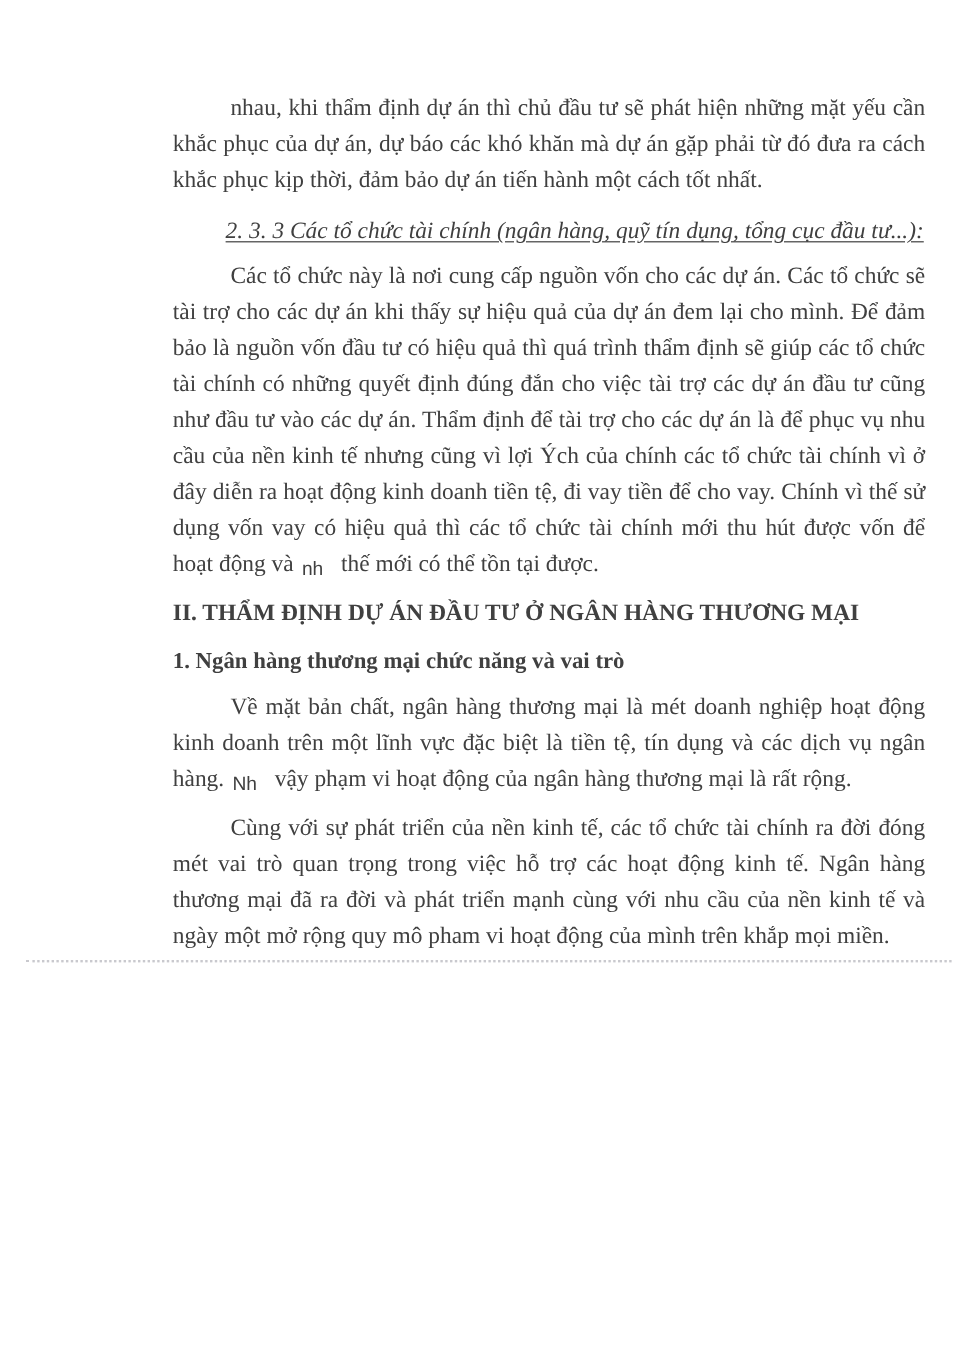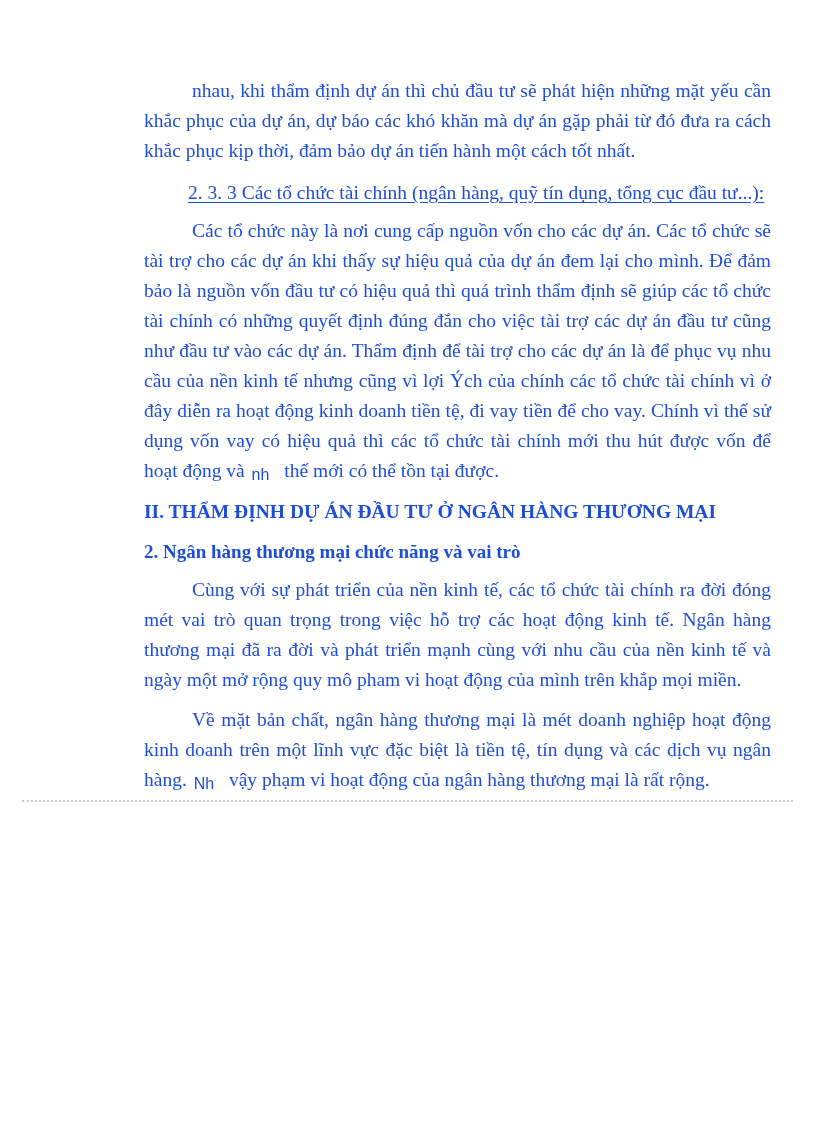--- a/index.html
+++ b/index.html
@@ -7,38 +7,39 @@
     padding: 0;
     background: #ffffff;
   }
   .page {
     position: relative;
     width: 816px;
     height: 805px;
     background: #ffffff;
     overflow: hidden;
     font-family: "Liberation Serif", "DejaVu Serif", serif;
-    color: #1d4ed8;
+    color: #404040;
   }
   .content {
     position: absolute;
     top: 76px;
     left: 144px;
     width: 627px;
   }
   .para {
     font-size: 19.5px;
     line-height: 30px;
     text-align: justify;
     text-indent: 48px;
     margin: 0 0 10px 0;
   }
   .heading-233 {
     font-size: 19.5px;
     line-height: 30px;
+    font-style: italic;
     font-weight: normal;
     text-indent: 44px;
     margin: 12px 0 8px 0;
   }
   .heading-233 .u {
     text-decoration: underline;
     text-underline-offset: 3px;
   }
   .heading-ii {
     font-size: 19.5px;
@@ -85,24 +86,24 @@
     <p class="para">nhau, khi thẩm định dự án thì chủ đầu tư sẽ phát hiện những mặt yếu cần khắc phục của dự án, dự báo các khó khăn mà dự án gặp phải từ đó đưa ra cách khắc phục kịp thời, đảm bảo dự án tiến hành một cách tốt nhất.</p>
 
 
     <h3 class="heading-233"><span class="u">2. 3. 3 Các tổ chức tài chính (ngân hàng, quỹ tín dụng, tổng cục đầu tư...):</span></h3>
 
     <p class="para"><span>Các tổ chức này là nơi cung cấp nguồn vốn cho các dự án. Các tổ chức sẽ tài trợ cho các dự án khi thấy sự hiệu quả của dự án đem lại cho mình. Để đảm bảo là nguồn vốn đầu tư có hiệu quả thì quá trình thẩm định sẽ giúp các tổ chức tài chính có những quyết định đúng đắn cho việc tài trợ các dự án đầu tư cũng như đầu tư vào các dự án. Thẩm định để tài trợ cho các dự án là để phục vụ nhu cầu của nền kinh tế nhưng cũng vì lợi Ých của chính các tổ chức tài chính vì ở đây diễn ra hoạt động kinh doanh tiền tệ, đi vay tiền để cho vay. Chính vì thế sử dụng vốn vay có hiệu quả thì các tổ chức tài chính mới thu hút được vốn để hoạt động và </span><span class="glyph-artifact">nh</span><span> thế mới có thể tồn tại được.</span></p>
 
 
     <h2 class="heading-ii">II. THẨM ĐỊNH DỰ ÁN ĐẦU TƯ Ở NGÂN HÀNG THƯƠNG MẠI</h2>
 
-    <h3 class="heading-sub">2. Ngân hàng thương mại chức năng và vai trò</h3>
+    <h3 class="heading-sub">1. Ngân hàng thương mại chức năng và vai trò</h3>
+
+    <p class="para"><span>Về mặt bản chất, ngân hàng thương mại là mét doanh nghiệp hoạt động kinh doanh trên một lĩnh vực đặc biệt là tiền tệ, tín dụng và các dịch vụ ngân hàng. </span><span class="glyph-artifact">Nh</span><span> vậy phạm vi hoạt động của ngân hàng thương mại là rất rộng.</span></p>
 
     <p class="para">Cùng với sự phát triển của nền kinh tế, các tổ chức tài chính ra đời đóng mét vai trò quan trọng trong việc hỗ trợ các hoạt động kinh tế. Ngân hàng thương mại đã ra đời và phát triển mạnh cùng với nhu cầu của nền kinh tế và ngày một mở rộng quy mô pham vi hoạt động của mình trên khắp mọi miền.</p>
-
-    <p class="para"><span>Về mặt bản chất, ngân hàng thương mại là mét doanh nghiệp hoạt động kinh doanh trên một lĩnh vực đặc biệt là tiền tệ, tín dụng và các dịch vụ ngân hàng. </span><span class="glyph-artifact">Nh</span><span> vậy phạm vi hoạt động của ngân hàng thương mại là rất rộng.</span></p>
 
   </div>
 
   <div class="page-number">15</div>
 
   <div class="dotted-line"></div>
 </div>
 
 </body></html>

